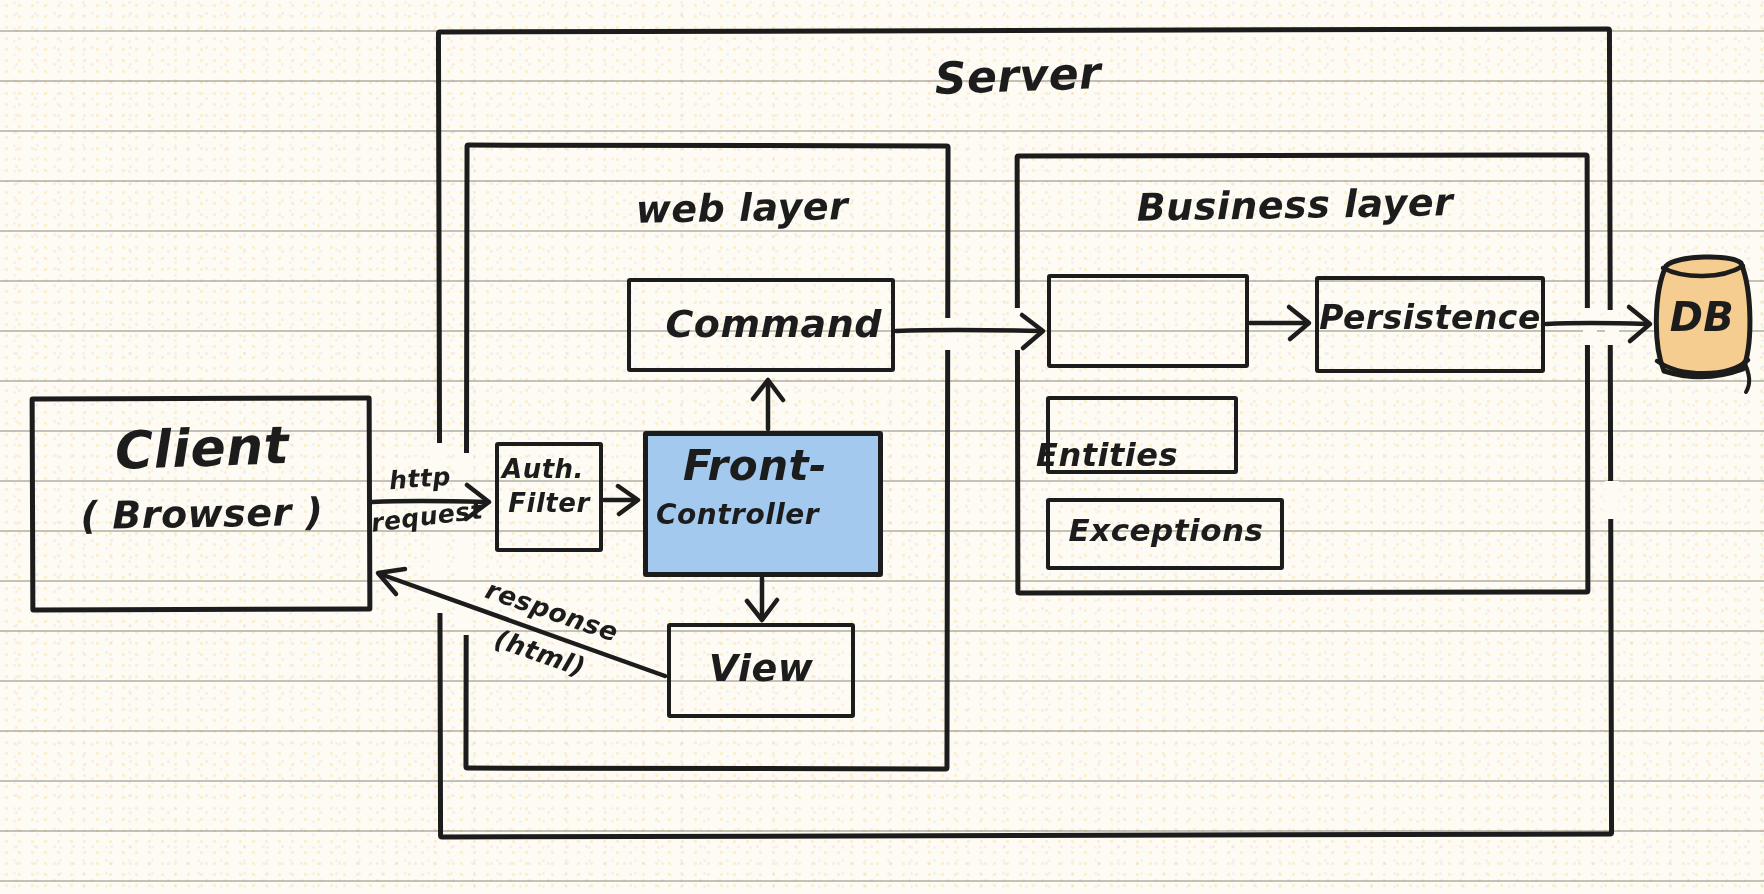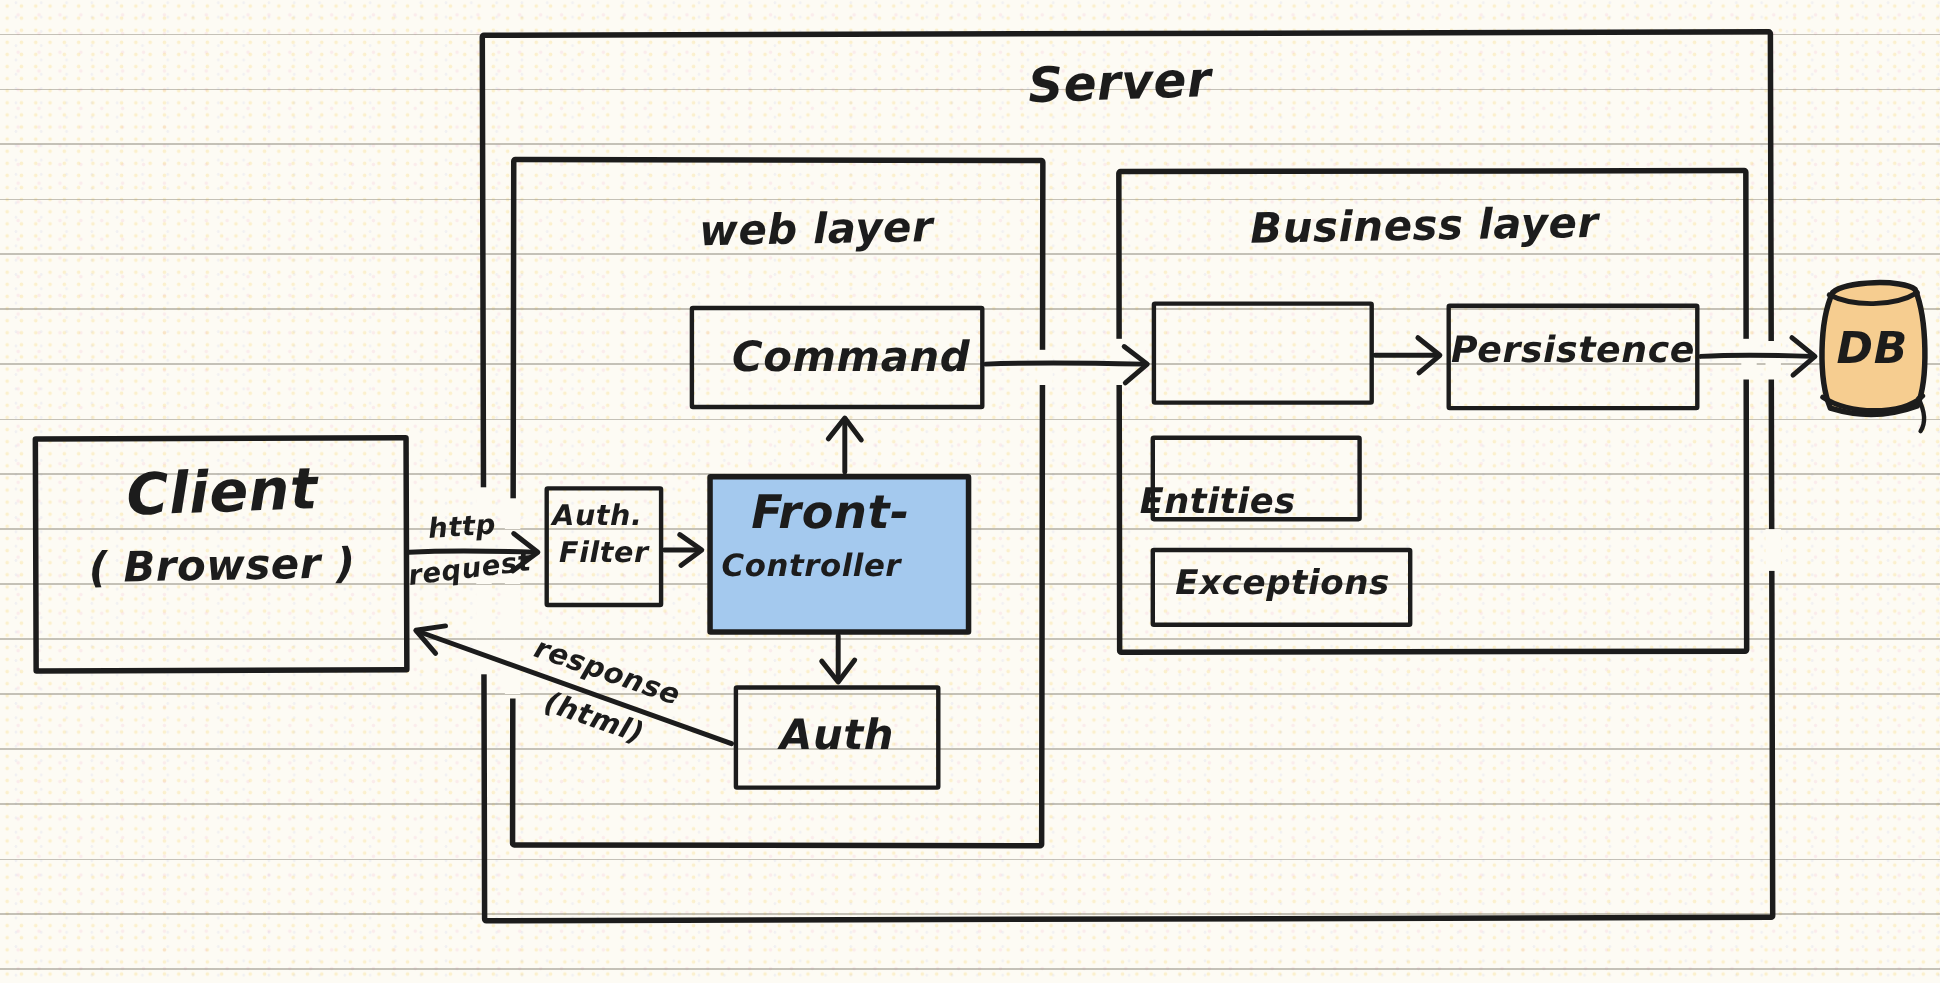--- a/index.html
+++ b/index.html
@@ -144,21 +144,21 @@
   <div class="lbl t-web">web layer</div>
   <div class="lbl t-biz">Business layer</div>
 
   <div class="lbl t-client1">Client</div>
   <div class="lbl t-client2">( Browser )</div>
   <div class="lbl t-auth1">Auth.</div>
   <div class="lbl t-auth2">Filter</div>
   <div class="lbl t-fc1">Front-</div>
   <div class="lbl t-fc2">Controller</div>
   <div class="lbl t-command">Command</div>
-  <div class="lbl t-view">Auth</div>
+  <div class="lbl t-view">View</div>
   <div class="lbl t-persistence">Persistence</div>
   <div class="lbl t-entities">Entities</div>
   <div class="lbl t-exceptions">Exceptions</div>
   <div class="lbl t-db">DB</div>
 
   <div class="lbl t-http1">http</div>
   <div class="lbl t-http2">request</div>
   <div class="lbl t-resp1">response</div>
   <div class="lbl t-resp2">(html)</div>
 

